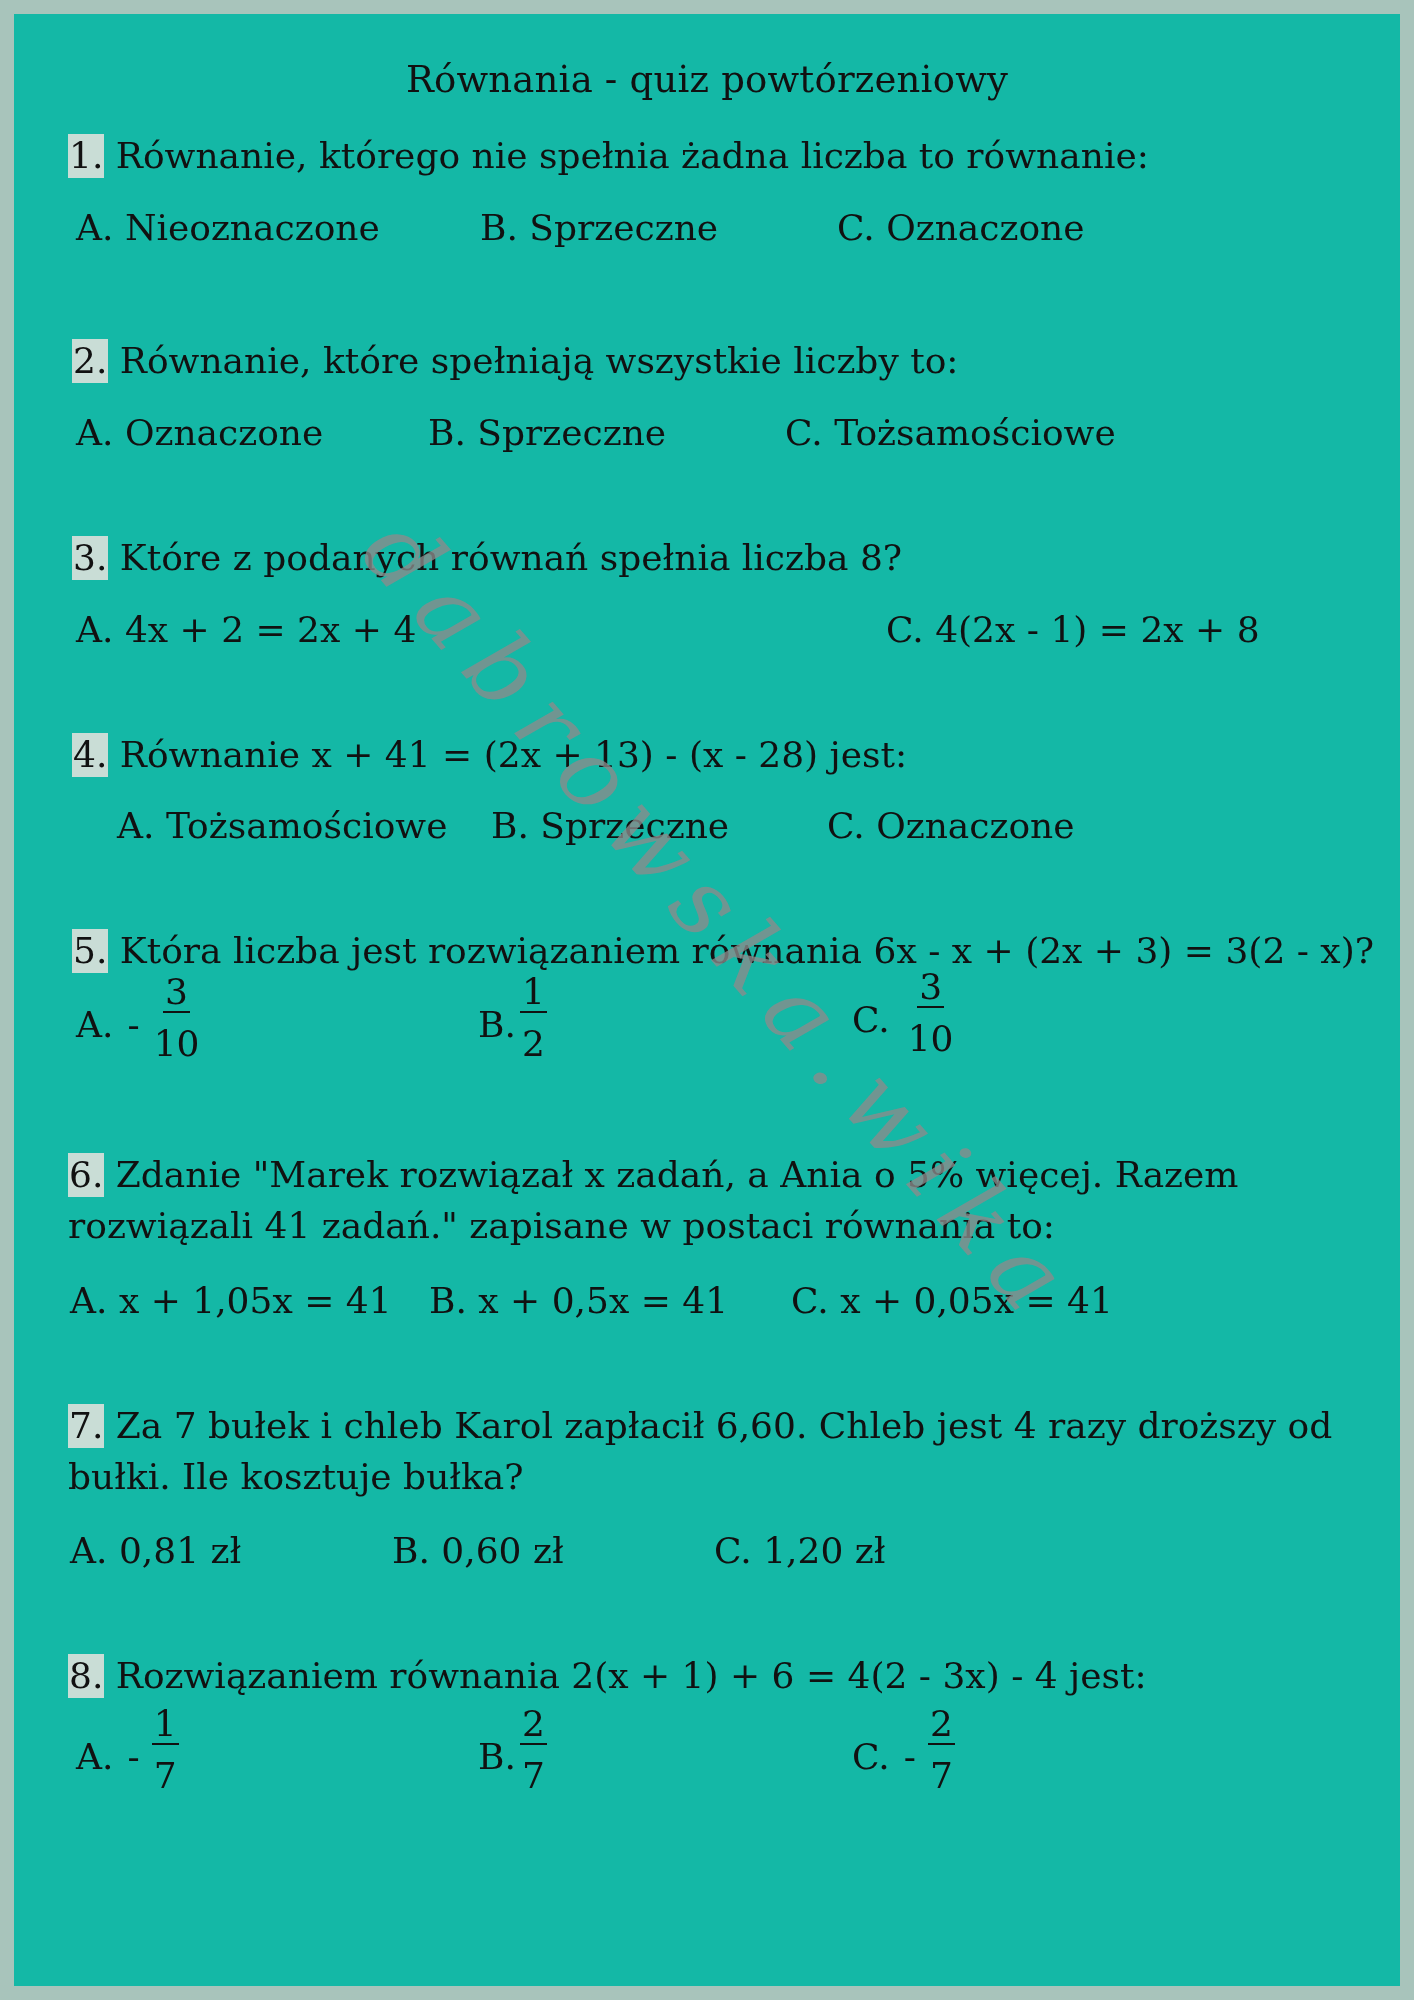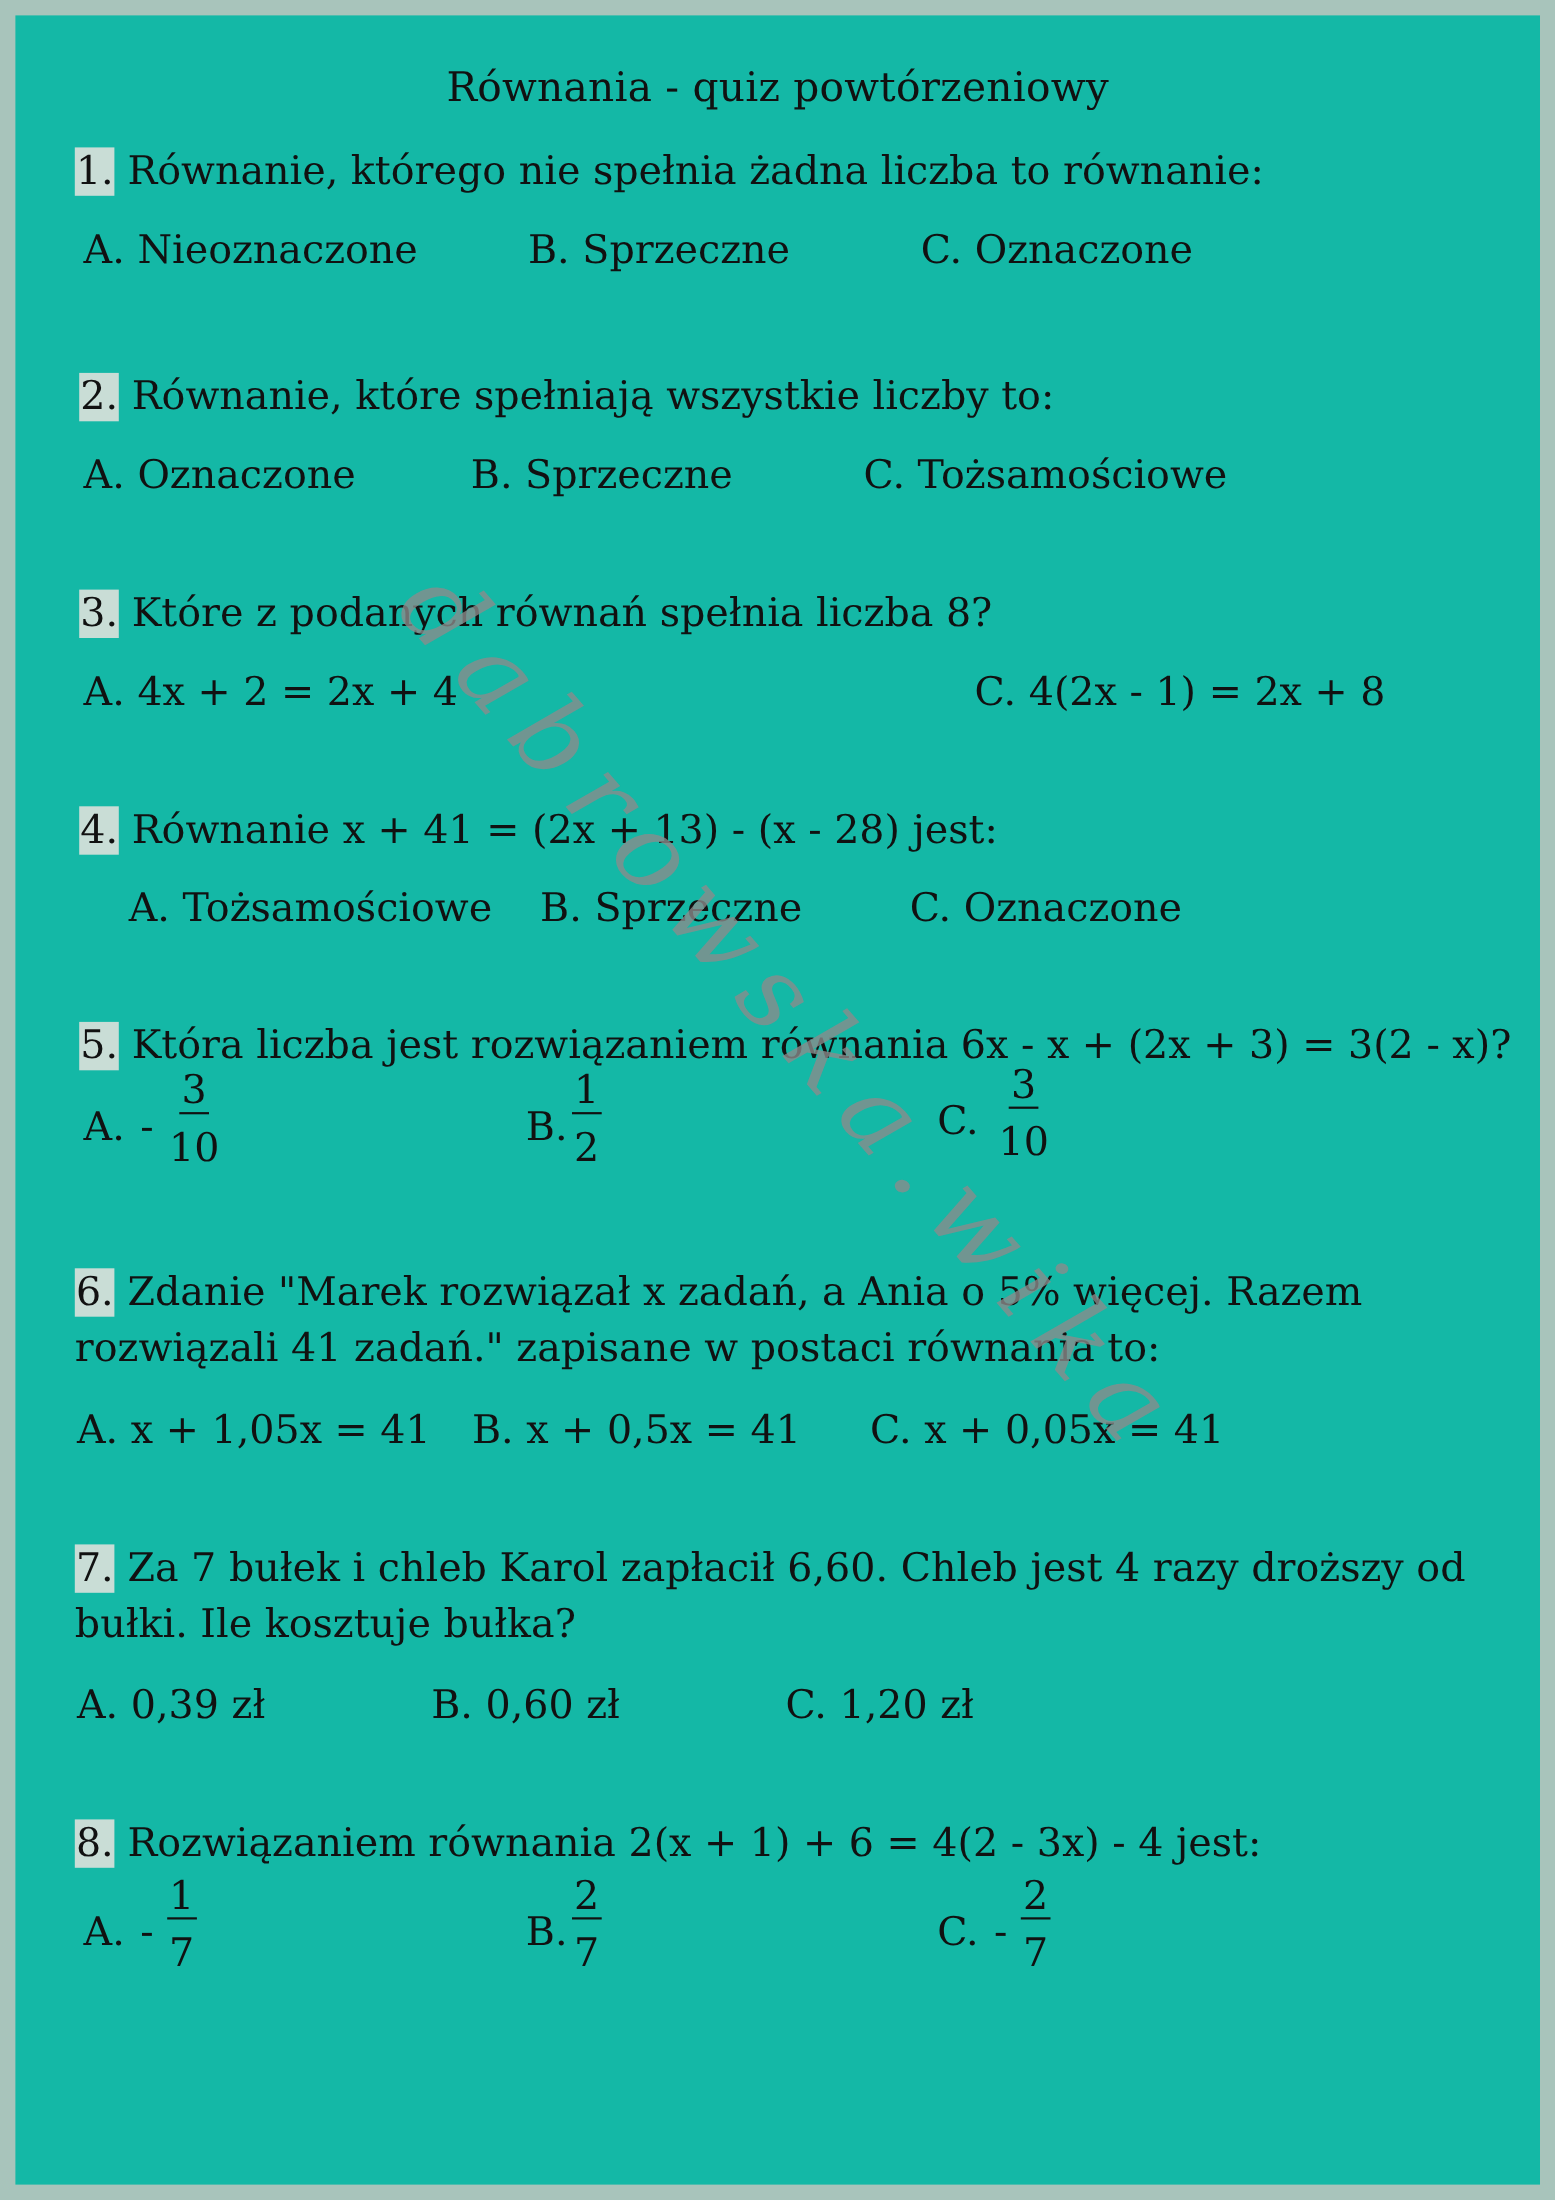--- a/index.html
+++ b/index.html
@@ -145,21 +145,21 @@
     <span>rozwiązali 41 zadań." zapisane w postaci równania to:</span>
   </div>
   <div class="ans" style="left:56px; top:1265px;"><span>A.</span> <span>x + 1,05x = 41</span></div>
   <div class="ans" style="left:415px; top:1265px;"><span>B.</span> <span>x + 0,5x = 41</span></div>
   <div class="ans" style="left:777px; top:1265px;"><span>C.</span> <span>x + 0,05x = 41</span></div>
 
   <div class="q" style="left:54px; top:1386px;">
     <span class="num" style="background: rgb(201, 221, 214);">7.</span><span> Za 7 bułek i chleb Karol zapłacił 6,60. Chleb jest 4 razy droższy od</span><br>
     <span>bułki. Ile kosztuje bułka?</span>
   </div>
-  <div class="ans" style="left:56px; top:1515px;"><span>A.</span> <span>0,39 zł</span></div>
+  <div class="ans" style="left:56px; top:1515px;"><span>A.</span> <span>0,81 zł</span></div>
   <div class="ans" style="left:378px; top:1515px;"><span>B.</span> <span>0,60 zł</span></div>
   <div class="ans" style="left:700px; top:1515px;"><span>C.</span> <span>1,20 zł</span></div>
 
   <div class="q" style="left:54px; top:1636px;">
     <span class="num" style="background: rgb(201, 221, 214);">8.</span><span> Rozwiązaniem równania 2(x + 1) + 6 = 4(2 - 3x) - 4 jest:</span>
   </div>
   <div class="frac-ans" style="left:62px; top:1697px;">
     <span>A.</span>
     <span class="sign">-</span>
     <span class="frac">

